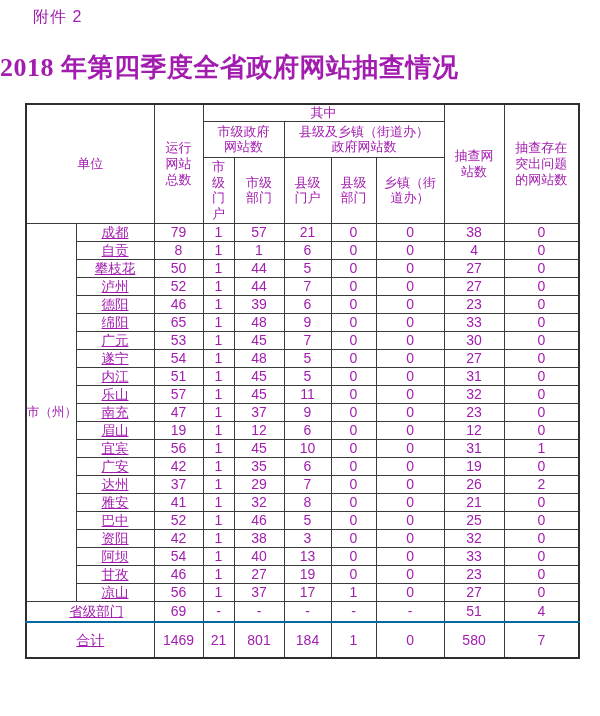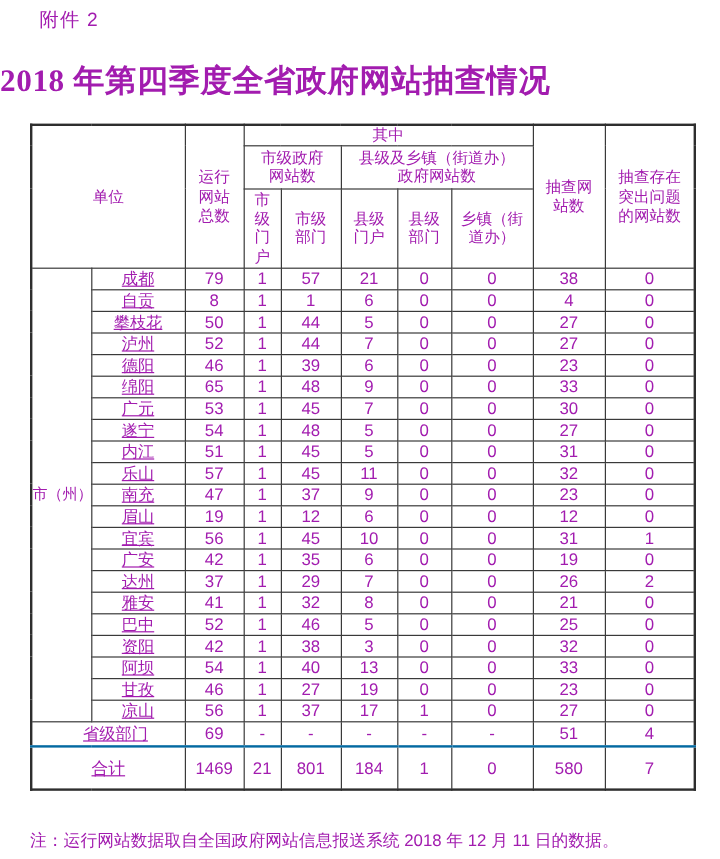--- a/index.html
+++ b/index.html
@@ -385,15 +385,14 @@
         <td>801</td>
         <td>184</td>
         <td>1</td>
         <td>0</td>
         <td>580</td>
         <td>7</td>
       </tr>
     </tbody>
   </table>
 
-  <div class="footnote">注：运行网站数据取自全国政府网站信息报送系统 2018 年 12 月 11 日的数据。</div>
 
 </div>
 
 </body></html>

